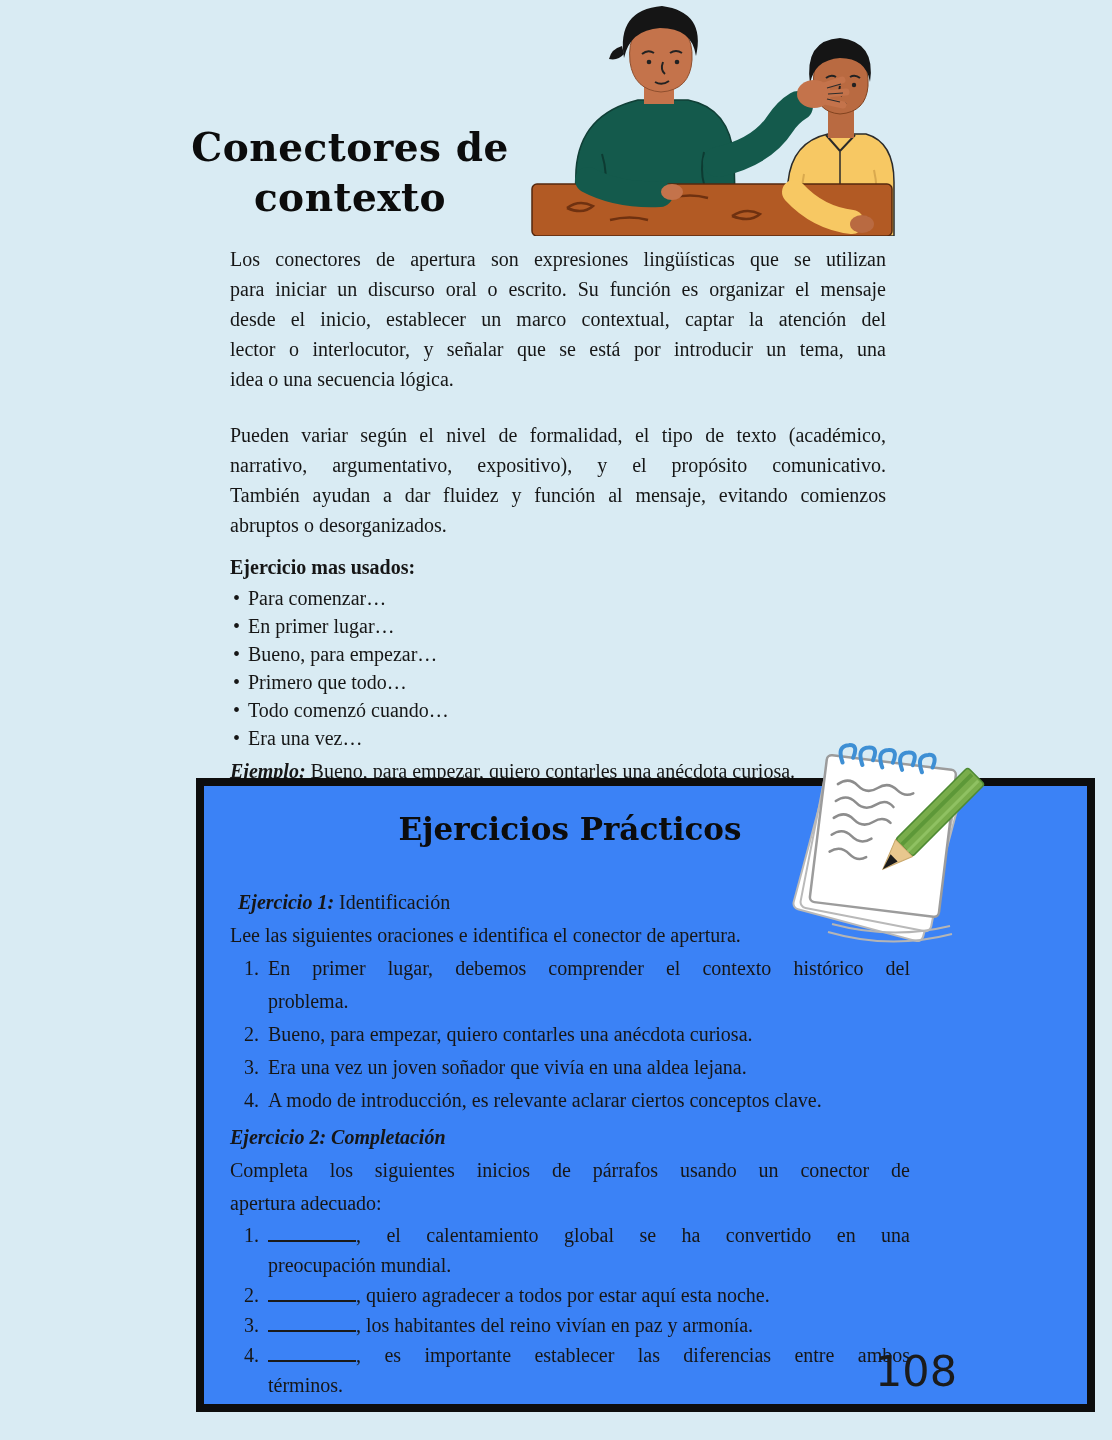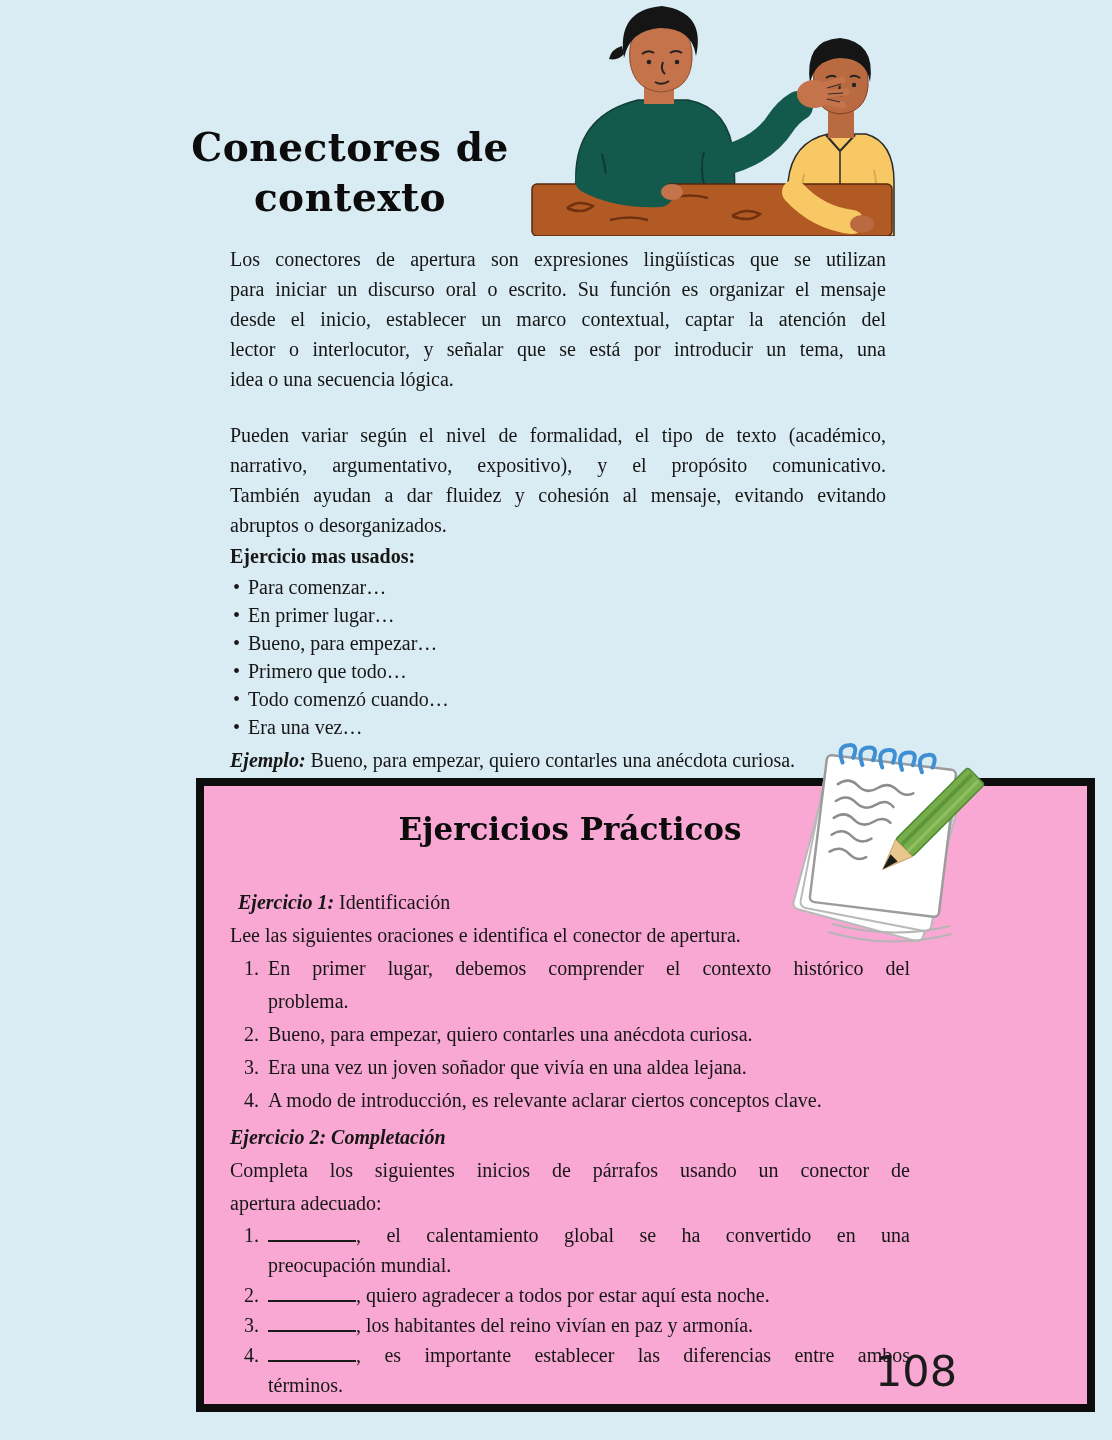--- a/index.html
+++ b/index.html
@@ -27,21 +27,21 @@
   .para    { margin:0 0 26px 0; }
   .bold    { font-weight:700;font-style:italic; }
   .heading { font-weight:700; }
   .bullets { margin:2px 0 4px 0; padding:0; list-style:none; }
   .bullets li { display:flex; line-height:28px; }
   .bullets .bullet { width:18px; padding-left:3px; }
   .example { margin-top:3px; }
   
   .box {
     position:absolute; left:196px; top:778px; width:899px; height:634px;
-    border:8px solid #0d0d0d; background:#f9a8d4;
+    border:8px solid #0d0d0d; background:#3b82f6;
   }
   .box-title {
     margin:22px 0 0 26px; width:680px; text-align:center;
     font-family:"DejaVu Serif", serif; font-weight:800;
     font-size:31px; line-height:42px; color:#0c0c0c;
   }
   .box-content { margin-left:26px; width:680px; line-height:33px; }
   .ex1-head { margin-top:36px;margin-left:8px; }
   .oitem { position:relative; padding-left:38px; }
   .oitem .num { position:absolute; left:14px; top:0; }
@@ -110,24 +110,24 @@
   </svg>
 
   <div class="content">
     <div class="para">
       <div class="pline jline">Los conectores de apertura son expresiones lingüísticas que se utilizan</div>
       <div class="pline jline">para iniciar un discurso oral o escrito. Su función es organizar el mensaje</div>
       <div class="pline jline">desde el inicio, establecer un marco contextual, captar la atención del</div>
       <div class="pline jline">lector o interlocutor, y señalar que se está por introducir un tema, una</div>
       <div class="pline">idea o una secuencia lógica.</div>
     </div>
-    <div class="para" style="margin-bottom:1px">
+    <div class="para" style="margin-bottom:12px">
       <div class="pline jline">Pueden variar según el nivel de formalidad, el tipo de texto (académico,</div>
       <div class="pline jline">narrativo, argumentativo, expositivo), y el propósito comunicativo.</div>
-      <div class="pline jline">También ayudan a dar fluidez y cohesión al mensaje, evitando evitando</div>
+      <div class="pline jline">También ayudan a dar fluidez y función al mensaje, evitando comienzos</div>
       <div class="pline">abruptos o desorganizados.</div>
     </div>
     <div class="heading">Ejercicio mas usados:</div>
     <ul class="bullets">
       <li>
           <span class="bullet">•</span>
           <span>Para comenzar…</span>
         </li>
       <li>
           <span class="bullet">•</span>

